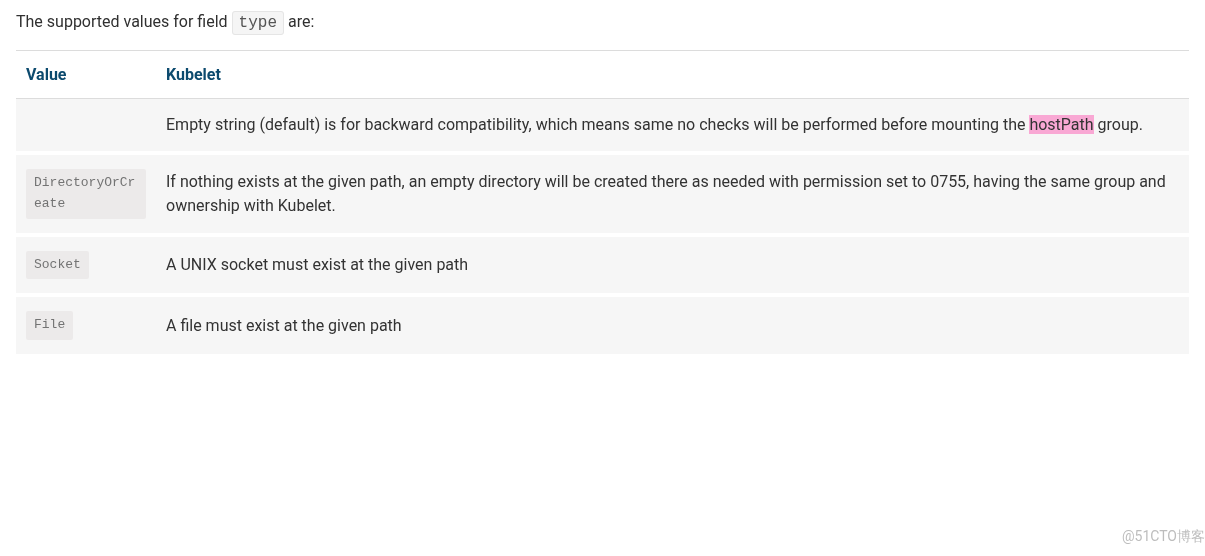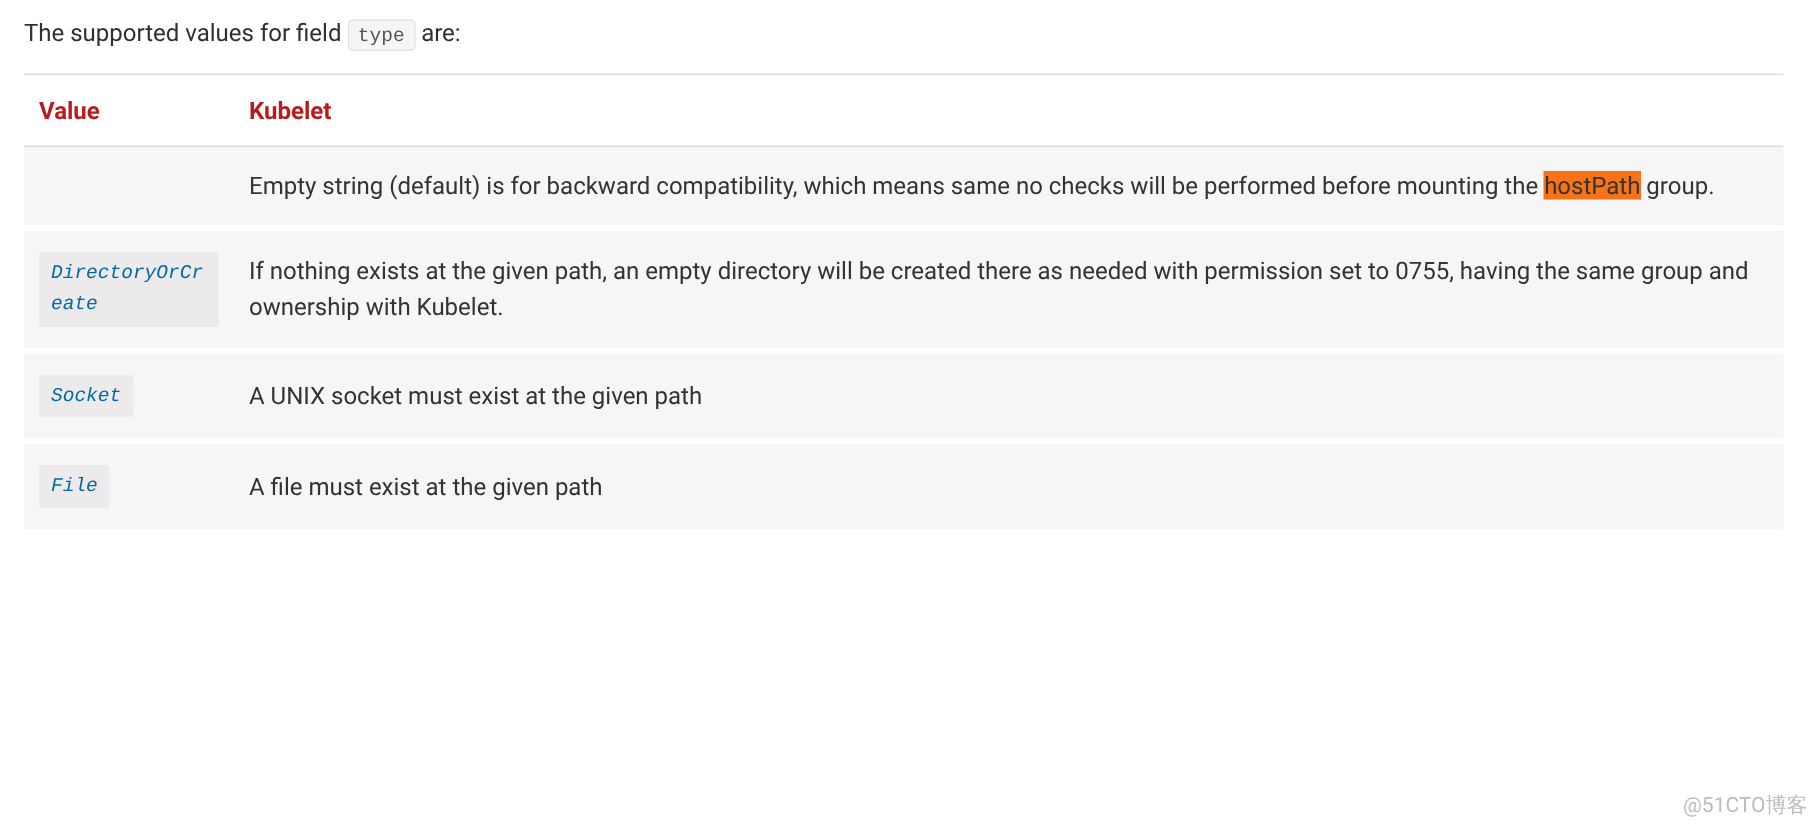--- a/index.html
+++ b/index.html
@@ -15,41 +15,41 @@
       padding: 12px 16px;
       width: 1205px;
     }
     .intro {
       margin-bottom: 18px;
       font-size: 16px;
       color: #303030;
     }
     code.inline {
       font-family: "Courier New", Courier, monospace;
-      font-size: 13px;
+      font-size: 16px;
       background: #f5f5f5;
       border: 1px solid #e5e5e5;
       border-radius: 3px;
       padding: 2px 6px;
       color: #555;
     }
     table {
       width: 100%;
       border-collapse: collapse;
     }
     thead tr {
       border-top: 1px solid #dcdcdc;
       border-bottom: 1px solid #dcdcdc;
     }
     thead th {
       text-align: left;
       font-weight: 700;
       padding: 14px 10px;
       font-size: 16px;
-      color: #b91c1c;
+      color: #0c4a6e;
     }
     tbody tr {
       background: #f6f6f6;
     }
     tbody tr + tr {
       border-top: 4px solid #ffffff;
     }
     tbody td {
       padding: 14px 10px;
       vertical-align: middle;
@@ -59,31 +59,30 @@
     }
     tbody td.value-cell {
       width: 140px;
       vertical-align: middle;
     }
     code.val {
       display: inline-block;
       font-family: "Courier New", Courier, monospace;
       font-size: 13px;
       background: #eceaea;
-      color: #0369a1;
+      color: #737373;
       padding: 4px 8px;
       border-radius: 2px;
       max-width: 120px;
       overflow-wrap: break-word;
       word-break: break-all;
       line-height: 1.6;
-      font-style: italic;
     }
     .highlight {
-      background: #f97316;
+      background: #f9a8d4;
     }
     .watermark {
       position: fixed;
       bottom: 10px;
       right: 0;
       color: #bdbdbd;
       font-size: 14px;
       pointer-events: none;
     }
   </style>

